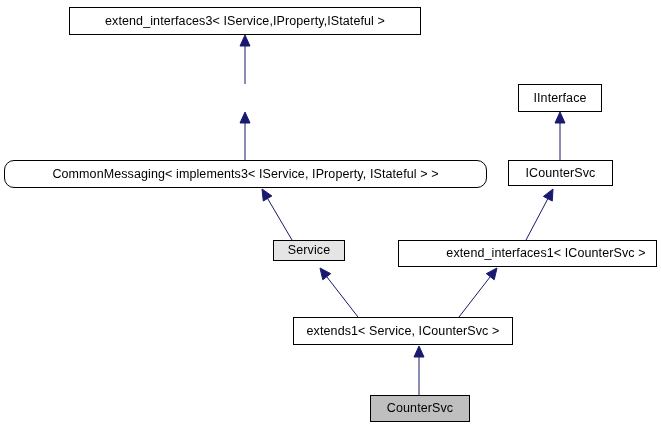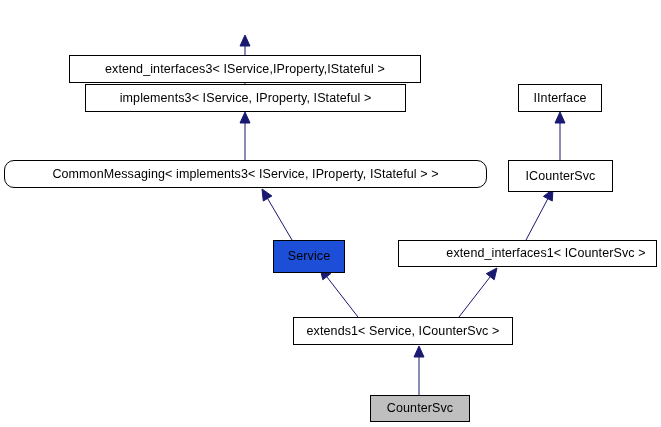--- a/index.html
+++ b/index.html
@@ -78,36 +78,33 @@
       </g>
       <g>
         <line x1="459" y1="317" x2="490.2589412877673" y2="276.6924178131422" stroke="#191970" stroke-width="1"></line>
         <polygon points="497,268 494.21004029374103,279.7565354096116 486.30784228179357,273.62830021667276" fill="#191970" stroke="#191970" stroke-width="1"></polygon>
       </g>
       <g>
         <line x1="419" y1="395" x2="419" y2="357" stroke="#191970" stroke-width="1"></line>
         <polygon points="419,346 424,357 414,357" fill="#191970" stroke="#191970" stroke-width="1"></polygon>
       </g>
     </svg>
-<div class="node" style="left: 69px; top: 7px; width: 352px; height: 28px; border-color: rgb(0, 0, 0); background: rgb(255, 255, 255); margin-top: 48px;">
+<div class="node" style="left: 69px; top: 7px; width: 352px; height: 28px; border-color: rgb(0, 0, 0); background: rgb(255, 255, 255);">
       <span class="node-label">extend_interfaces3&lt; IService,IProperty,IStateful &gt;</span>
-    </div>
-    <div class="node" style="left: 85px; top: 84px; width: 321px; height: 28px; border-color: rgb(0, 0, 0); background: rgb(255, 255, 255);">
-      <span class="node-label">implements3&lt; IService, IProperty, IStateful &gt;</span>
     </div>
     <div class="node" style="left: 518px; top: 84px; width: 84px; height: 28px; border-color: rgb(0, 0, 0); background: rgb(255, 255, 255);">
       <span class="node-label">IInterface</span>
     </div>
     <div class="node" style="left: 4px; top: 160px; width: 483px; height: 28px; border-color: rgb(0, 0, 0); background: rgb(255, 255, 255); border-radius: 10px;">
       <span class="node-label">CommonMessaging&lt; implements3&lt; IService, IProperty, IStateful &gt; &gt;</span>
     </div>
-    <div class="node" style="left: 508px; top: 160px; width: 105px; height: 32px; border-color: rgb(0, 0, 0); background: rgb(255, 255, 255);">
+    <div class="node" style="left: 508px; top: 160px; width: 105px; height: 26px; border-color: rgb(0, 0, 0); background: rgb(255, 255, 255);">
       <span class="node-label">ICounterSvc</span>
     </div>
-    <div class="node" style="left: 273px; top: 240px; width: 72px; height: 33px; border-color: rgb(0, 0, 0); background: #1d4ed8;">
+    <div class="node" style="left: 273px; top: 240px; width: 72px; height: 21px; border-color: rgb(0, 0, 0); background: #e5e5e5;">
       <span class="node-label">Service</span>
     </div>
     <div class="node" style="left: 398px; top: 240px; width: 259px; height: 27px; border-color: rgb(0, 0, 0); background: rgb(255, 255, 255); padding-left: 37px;">
       <span class="node-label">extend_interfaces1&lt; ICounterSvc &gt;</span>
     </div>
     <div class="node" style="left: 293px; top: 317px; width: 220px; height: 28px; border-color: rgb(0, 0, 0); background: rgb(255, 255, 255);">
       <span class="node-label">extends1&lt; Service, ICounterSvc &gt;</span>
     </div>
     <div class="node highlight" style="left: 370px; top: 395px; width: 100px; height: 27px; border-color: rgb(0, 0, 0); background: rgb(191, 191, 191); justify-content: center;">
       <span class="node-label">CounterSvc</span>

